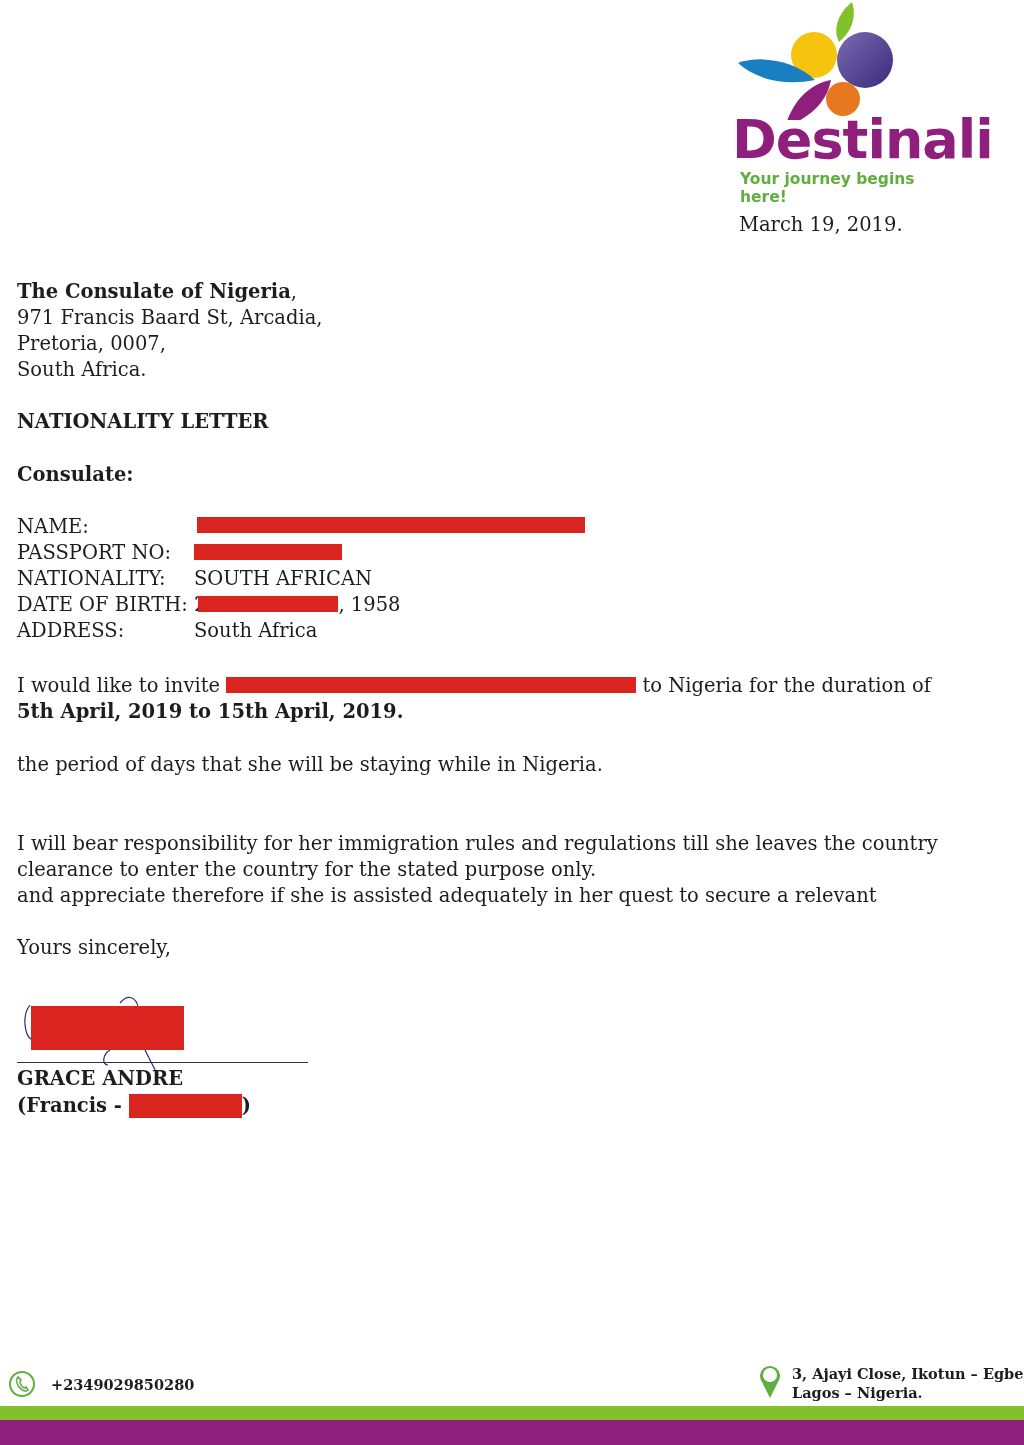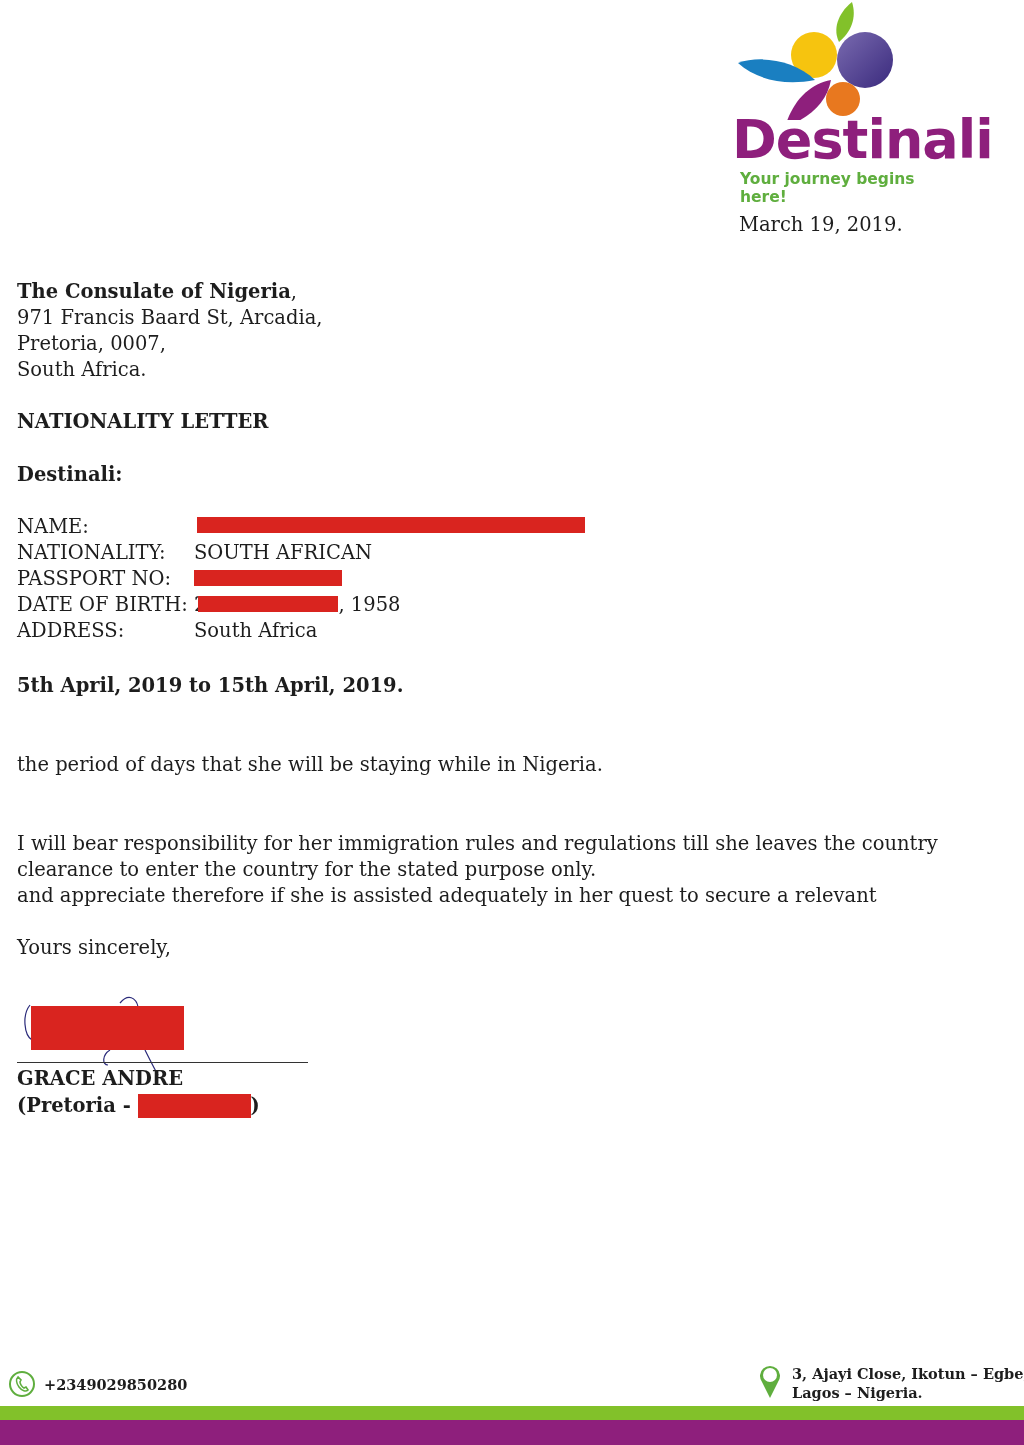--- a/index.html
+++ b/index.html
@@ -47,41 +47,42 @@
 <div class="abs txt" style="left:739px; top:212px;">March 19, 2019.</div>
 
 <div class="abs txt" style="left:17px; top:279px;">
   <div><span class="b">The Consulate of Nigeria</span><span>,</span></div>
   <div>971 Francis Baard St, Arcadia,</div>
   <div>Pretoria, 0007,</div>
   <div>South Africa.</div>
 </div>
 
 <div class="abs txt b" style="left:17px; top:409px;">NATIONALITY LETTER</div>
-<div class="abs txt b" style="left:17px; top:462px;">Destinali:</div>
+<div class="abs txt b" style="left:17px; top:462px;">Consulate:</div>
 
 <div class="abs txt" style="left:17px; top:514px;">
   <div>
     <span class="field-label">NAME:</span><span class="redact" style="width:388px; margin-left:3px; transform:translateY(-3px);"></span>
   </div>
   <div>
-    <span class="field-label">NATIONALITY:</span><span>SOUTH AFRICAN</span>
+    <span class="field-label">PASSPORT NO:</span><span class="redact" style="width:148px; transform:translateY(-2px);"></span>
   </div>
   <div>
-    <span class="field-label">PASSPORT NO:</span><span class="redact" style="width:148px; transform:translateY(-2px);"></span>
+    <span class="field-label">NATIONALITY:</span><span>SOUTH AFRICAN</span>
   </div>
   <div>
     <span class="field-label">DATE OF BIRTH:</span><span>2</span><span class="redact" style="width:140px; margin-left:-8px; transform:translateY(-2px);"></span><span>, 1958</span>
   </div>
   <div>
     <span class="field-label">ADDRESS:</span><span>South Africa</span>
   </div>
 </div>
 
 <div class="abs txt" style="left:17px; top:673px;">
+  <div><span>I would like to invite </span><span class="redact" style="width:410px; transform:translateY(-2px);"></span><span> to Nigeria for the duration of</span></div>
   <div class="b">5th April, 2019 to 15th April, 2019.</div>
 </div>
 
 <div class="abs txt" style="left:17px; top:752px;">
   <div>the period of days that she will be staying while in Nigeria.</div>
 </div>
 
 <div class="abs txt" style="left:17px; top:831px;">
   <div>I will bear responsibility for her immigration rules and regulations till she leaves the country</div>
   <div>clearance to enter the country for the stated purpose only.</div>
@@ -94,29 +95,29 @@
   <path d="M10 10 C 2 20, 4 40, 12 45" stroke="#2a2a7a" stroke-width="1.2" fill="none"></path>
   <path d="M100 8 C 110 -4, 120 5, 118 20" stroke="#2a2a7a" stroke-width="1.2" fill="none"></path>
   <path d="M90 55 C 82 60, 82 70, 88 70" stroke="#2a2a7a" stroke-width="1.2" fill="none"></path>
   <path d="M125 55 C 130 65, 135 75, 138 80" stroke="#2a2a7a" stroke-width="1.2" fill="none"></path>
 </svg>
 <div class="abs redact" style="left:31px; top:1006px; width:153px; height:44px;"></div>
 <div class="abs" style="left:17px; top:1062px; width:291px; height:1px; background:#333;"></div>
 
 <div class="abs txt b" style="left:17px; top:1066px;">GRACE ANDRE</div>
 <div class="abs txt b" style="left:17px; top:1093px;">
-  <span>(Pretoria - </span><span class="redact" style="width:113px; height:24px; transform:translateY(-1px);"></span><span>)</span>
+  <span>(Francis - </span><span class="redact" style="width:113px; height:24px; transform:translateY(-1px);"></span><span>)</span>
 </div>
 
 <div class="abs" style="left:8px; top:1370px; height:28px; display:flex; align-items:center;">
   <svg width="28" height="28" viewBox="0 0 28 28">
     <circle cx="14" cy="14" r="12" fill="none" stroke="#5fae3e" stroke-width="2"></circle>
     <path d="M10 7 C 8 9, 8 13, 11 17 C 14 21, 18 22, 20 20 L 18 17 L 16 18 C 14 17, 12 14, 12 12 L 13 10 Z" fill="none" stroke="#5fae3e" stroke-width="1.6"></path>
   </svg>
-  <span class="foot" style="margin-left:8px;">+2349029850280</span>
+  <span class="foot" style="margin-left:15px;">+2349029850280</span>
 </div>
 
 <div class="abs" style="left:441px; top:1440px; height:30px; display:flex; align-items:center;">
   <svg width="29" height="29" viewBox="0 0 29 29">
     <circle cx="14.5" cy="14.5" r="13.5" fill="#4aa63a"></circle>
     <path d="M4 10 C 8 7, 12 8, 14 11 C 16 14, 12 16, 9 15 C 7 18, 10 22, 8 25" stroke="#fff" stroke-width="1.3" fill="none"></path>
     <path d="M17 5 C 20 8, 24 8, 26 12 M 18 17 C 21 16, 24 19, 22 24" stroke="#fff" stroke-width="1.3" fill="none"></path>
   </svg>
   <span class="foot" style="margin-left:8px;">www.destinali.com</span>
 </div>

